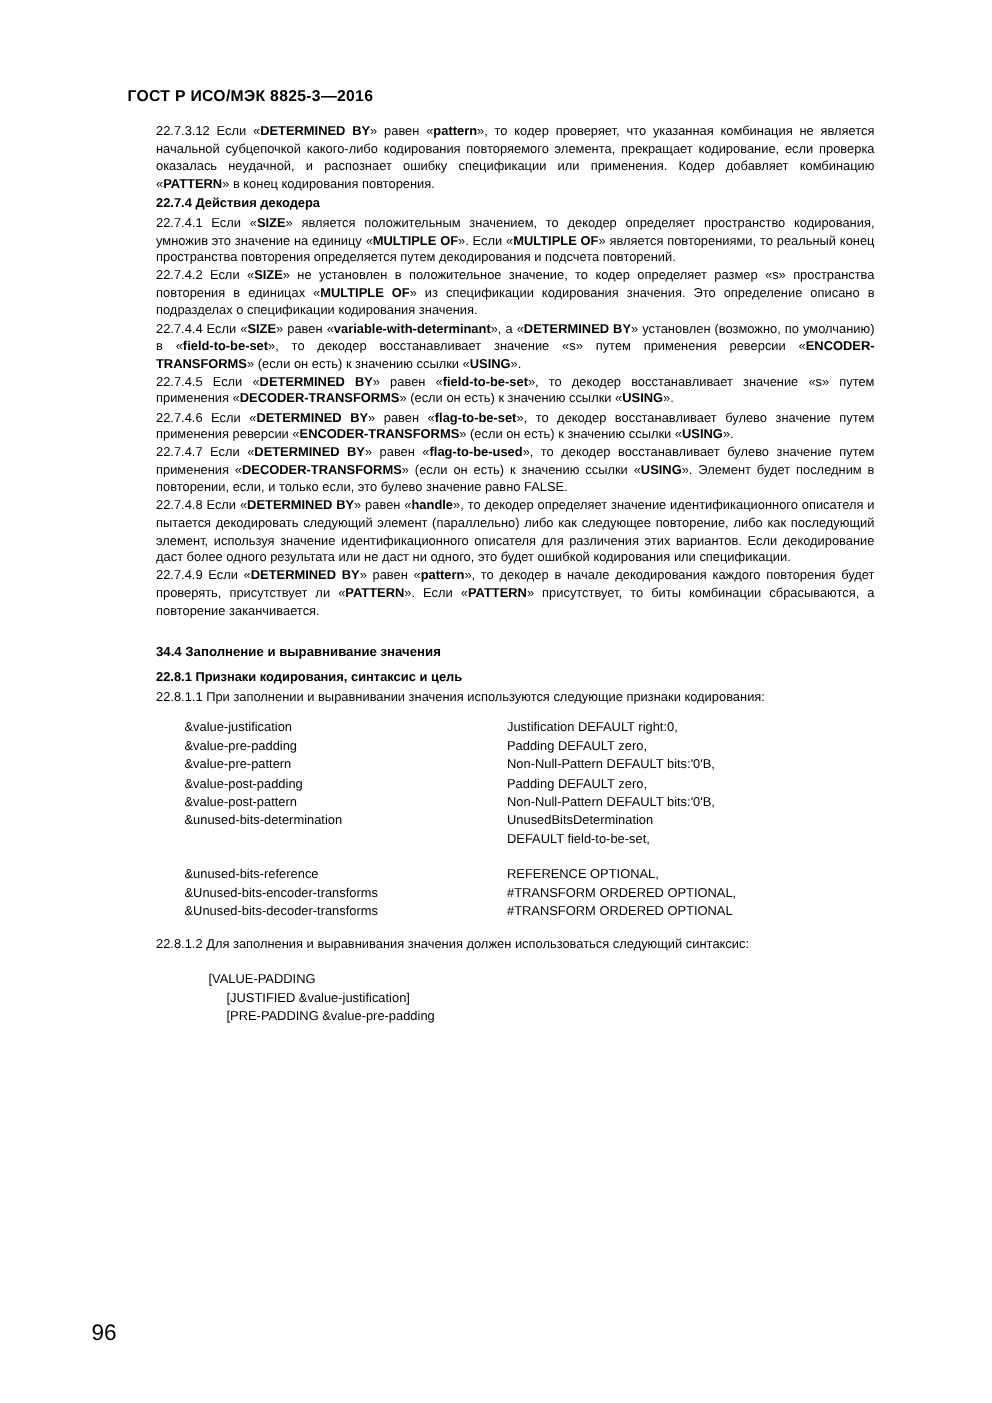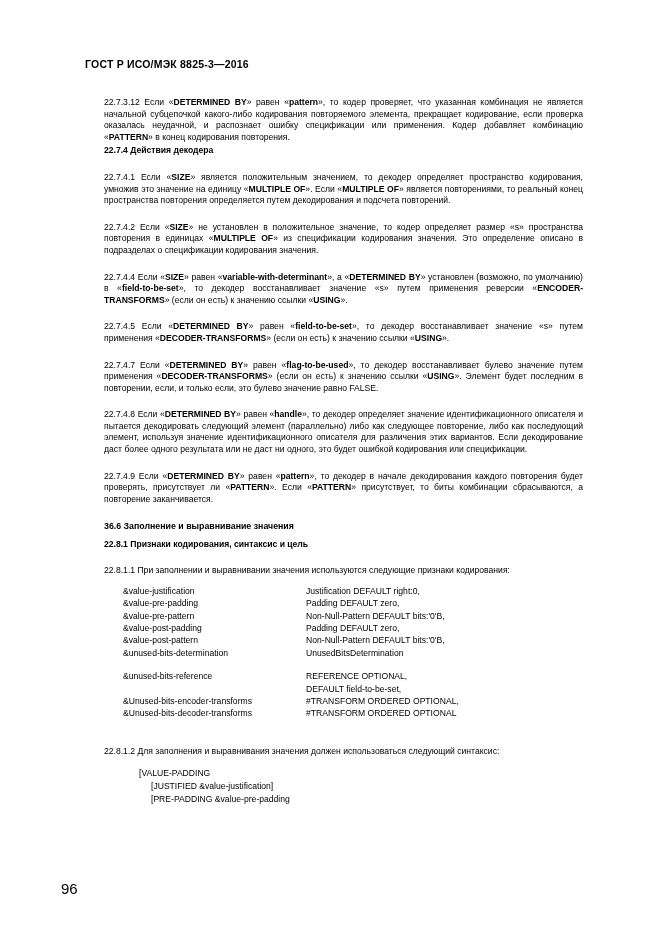--- a/index.html
+++ b/index.html
@@ -40,21 +40,20 @@
     line-height: 11.6px;
     text-align: justify;
   }
   .para {
     margin: 0 0 0.5px 0;
     text-indent: 0;
     text-align: justify;
   }
   .para.indent {
     padding-left: 19px;
-    margin-top: 15px;
   }
   .para b { font-weight: bold; }
   .heading {
     font-weight: bold;
     margin: 2px 0 1px 0;
     padding-left: 19px;
   }
   .heading-main {
     font-weight: bold;
     margin: 9px 0 2px 0;
@@ -70,20 +69,21 @@
   .spacer-sm { height: 6px; }
   .spacer-md { height: 11px; }
   .table-block {
     padding-left: 38px;
     margin-top: 8px;
     margin-bottom: 0;
   }
   .trow {
     display: flex;
     line-height: 12.4px;
+    gap: 32px;
   }
   .tcol-left {
     width: 183px;
     flex: 0 0 183px;
   }
   .tcol-right {
     flex: 1 1 auto;
   }
   .trow.gap { margin-top: 11px; }
   .syntax-block {
@@ -126,36 +126,39 @@
 
 
     <p class="para indent">
       22.7.4.4 Если «<b>SIZE</b>» равен «<b>variable-with-determinant</b>», а «<b>DETERMINED BY</b>» установлен (возможно, по умолчанию) в «<b>field-to-be-set</b>», то декодер восстанавливает значение «s» путем применения реверсии «<b>ENCODER-TRANSFORMS</b>» (если он есть) к значению ссылки «<b>USING</b>».
     </p>
 
     <p class="para indent">
       22.7.4.5 Если «<b>DETERMINED BY</b>» равен «<b>field-to-be-set</b>», то декодер восстанавливает значение «s» путем применения «<b>DECODER-TRANSFORMS</b>» (если он есть) к значению ссылки «<b>USING</b>».
     </p>
 
+    <p class="para indent">
+      22.7.4.6 Если «<b>DETERMINED BY</b>» равен «<b>flag-to-be-set</b>», то декодер восстанавливает булево значение путем применения реверсии «<b>ENCODER-TRANSFORMS</b>» (если он есть) к значению ссылки «<b>USING</b>».
+    </p>
 
     <p class="para indent">
       22.7.4.7 Если «<b>DETERMINED BY</b>» равен «<b>flag-to-be-used</b>», то декодер восстанавливает булево значение путем применения «<b>DECODER-TRANSFORMS</b>» (если он есть) к значению ссылки «<b>USING</b>». Элемент будет последним в повторении, если, и только если, это булево значение равно FALSE.
     </p>
 
     <p class="para indent">
       22.7.4.8 Если «<b>DETERMINED BY</b>» равен «<b>handle</b>», то декодер определяет значение идентификационного описателя и пытается декодировать следующий элемент (параллельно) либо как следующее повторение, либо как последующий элемент, используя значение идентификационного описателя для различения этих вариантов. Если декодирование даст более одного результата или не даст ни одного, это будет ошибкой кодирования или спецификации.
     </p>
 
     <p class="para indent">
       22.7.4.9 Если «<b>DETERMINED BY</b>» равен «<b>pattern</b>», то декодер в начале декодирования каждого повторения будет проверять, присутствует ли «<b>PATTERN</b>». Если «<b>PATTERN</b>» присутствует, то биты комбинации сбрасываются, а повторение заканчивается.
     </p>
 
     <div class="spacer-sm"></div>
 
-    <p class="heading-main">36.6 Заполнение и выравнивание значения</p>
+    <p class="heading-main">34.4 Заполнение и выравнивание значения</p>
 
     <p class="heading-sub">22.8.1 Признаки кодирования, синтаксис и цель</p>
 
     <p class="para indent">22.8.1.1 При заполнении и выравнивании значения используются следующие признаки кодирования:</p>
 
     <div class="table-block">
       <div class="trow">
         <div class="tcol-left">&amp;value-justification</div>
         <div class="tcol-right">Justification DEFAULT right:0,</div>
       </div>
@@ -171,28 +174,28 @@
         <div class="tcol-left">&amp;value-post-padding</div>
         <div class="tcol-right">Padding DEFAULT zero,</div>
       </div>
       <div class="trow">
         <div class="tcol-left">&amp;value-post-pattern</div>
         <div class="tcol-right">Non-Null-Pattern DEFAULT bits:'0'B,</div>
       </div>
       <div class="trow">
         <div class="tcol-left">&amp;unused-bits-determination</div>
         <div class="tcol-right">UnusedBitsDetermination</div>
+      </div>
+      <div class="trow">
+        <div class="tcol-left"></div>
+        <div class="tcol-right">DEFAULT field-to-be-set,</div>
       </div>
       <div class="trow gap">
         <div class="tcol-left">&amp;unused-bits-reference</div>
         <div class="tcol-right">REFERENCE OPTIONAL,</div>
-      </div>
-      <div class="trow">
-        <div class="tcol-left"></div>
-        <div class="tcol-right">DEFAULT field-to-be-set,</div>
       </div>
       <div class="trow">
         <div class="tcol-left">&amp;Unused-bits-encoder-transforms</div>
         <div class="tcol-right">#TRANSFORM ORDERED OPTIONAL,</div>
       </div>
       <div class="trow">
         <div class="tcol-left">&amp;Unused-bits-decoder-transforms</div>
         <div class="tcol-right">#TRANSFORM ORDERED OPTIONAL</div>
       </div>
     </div>

